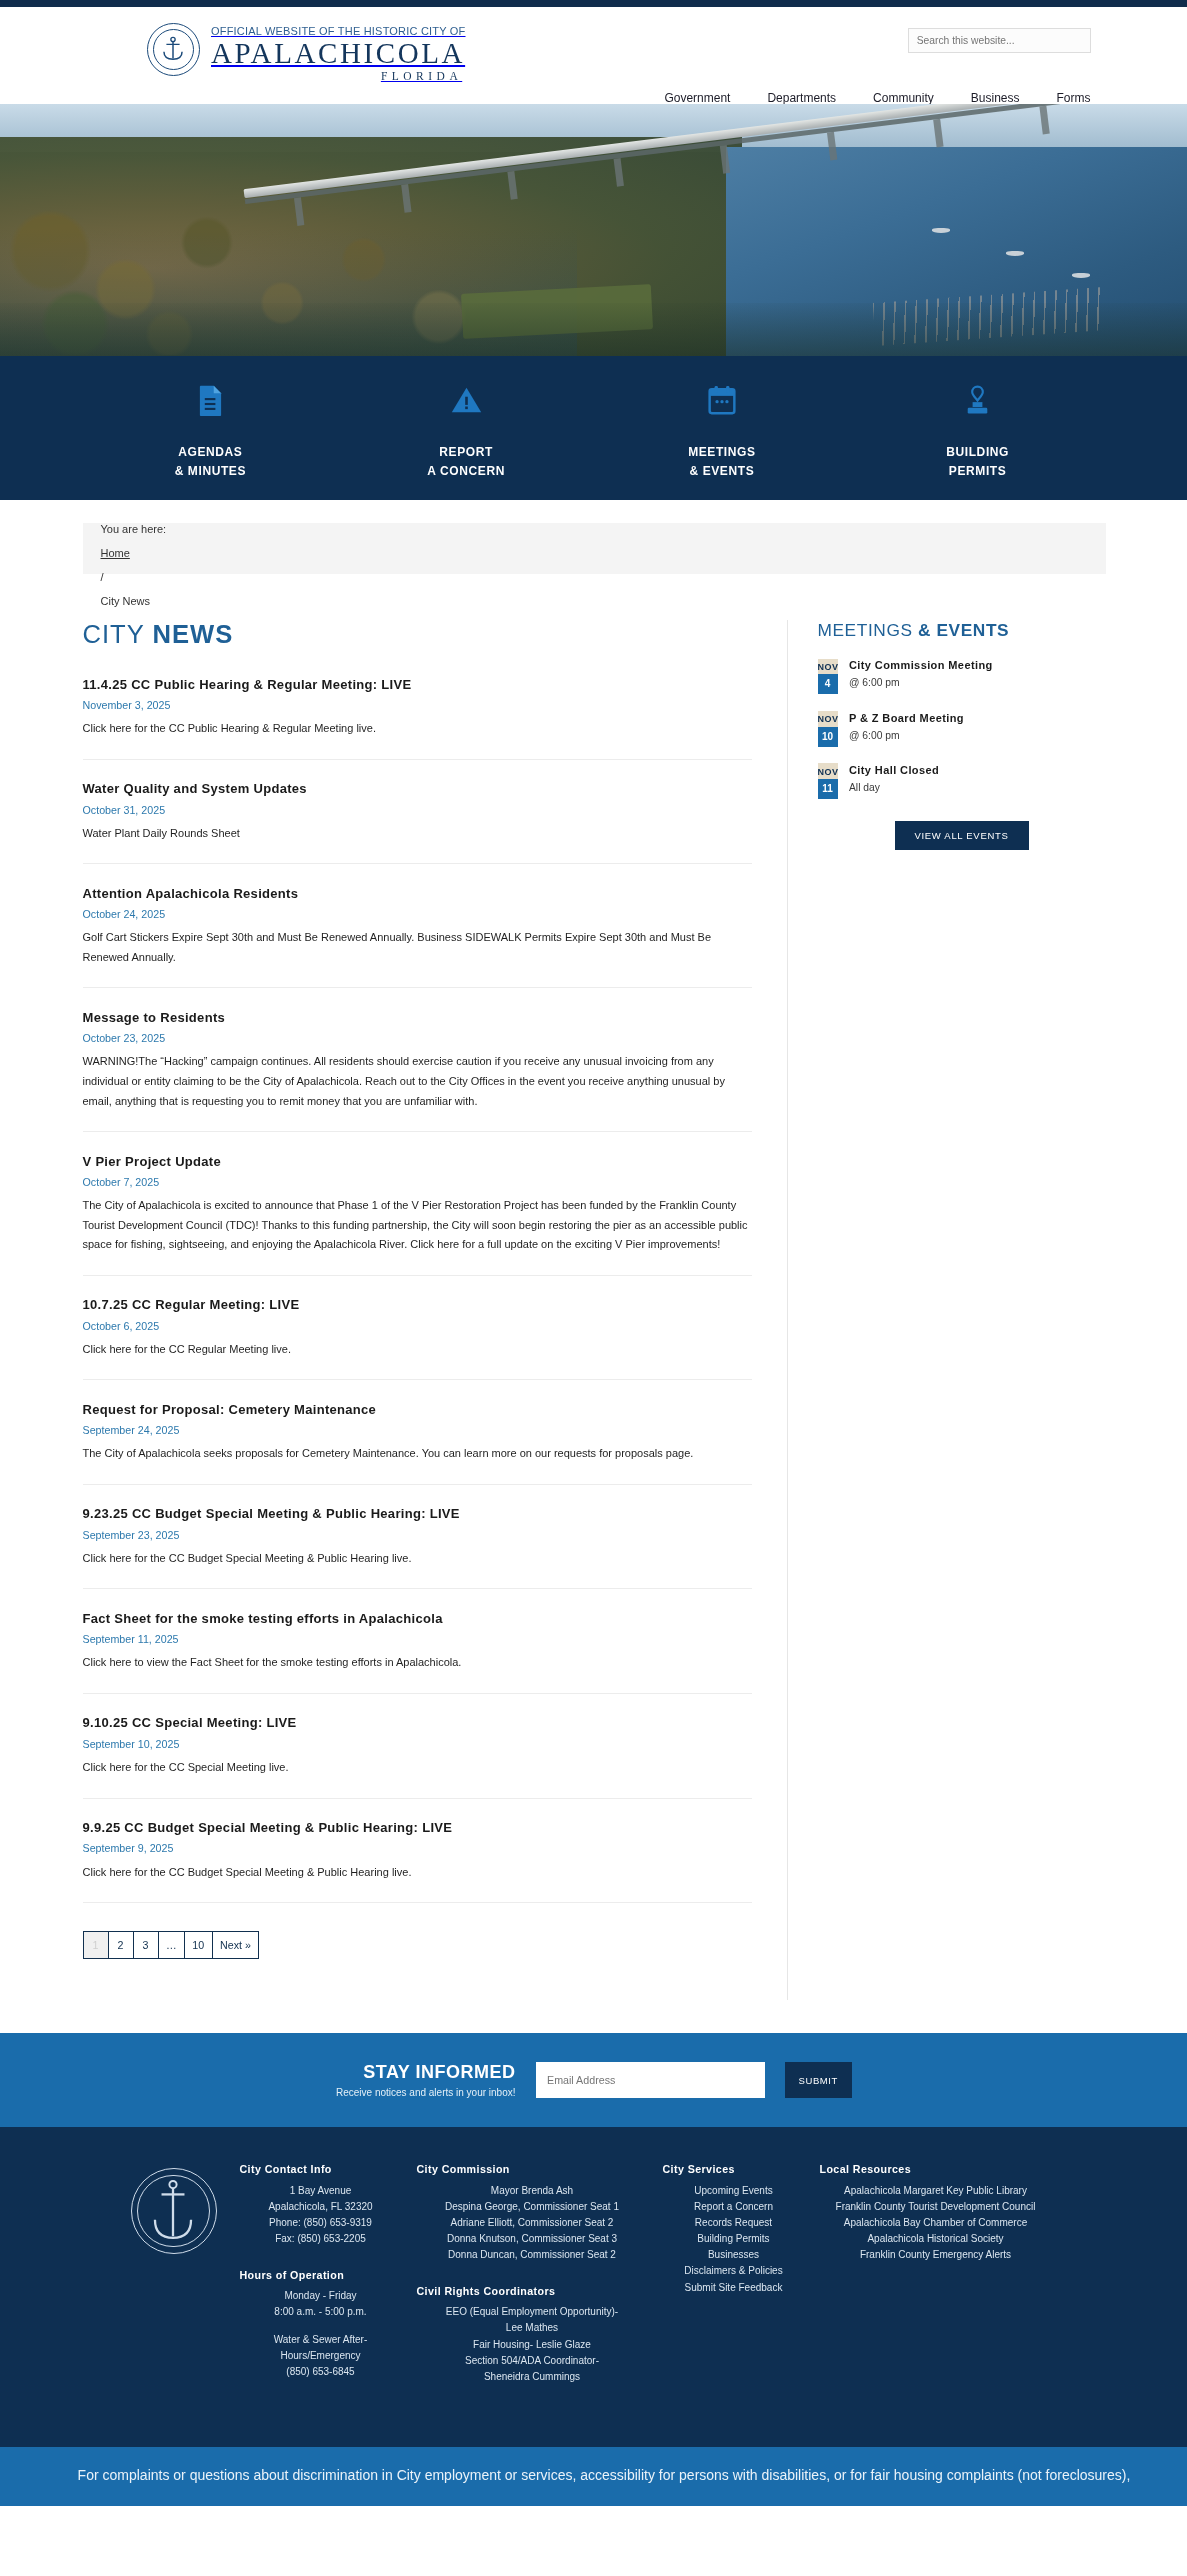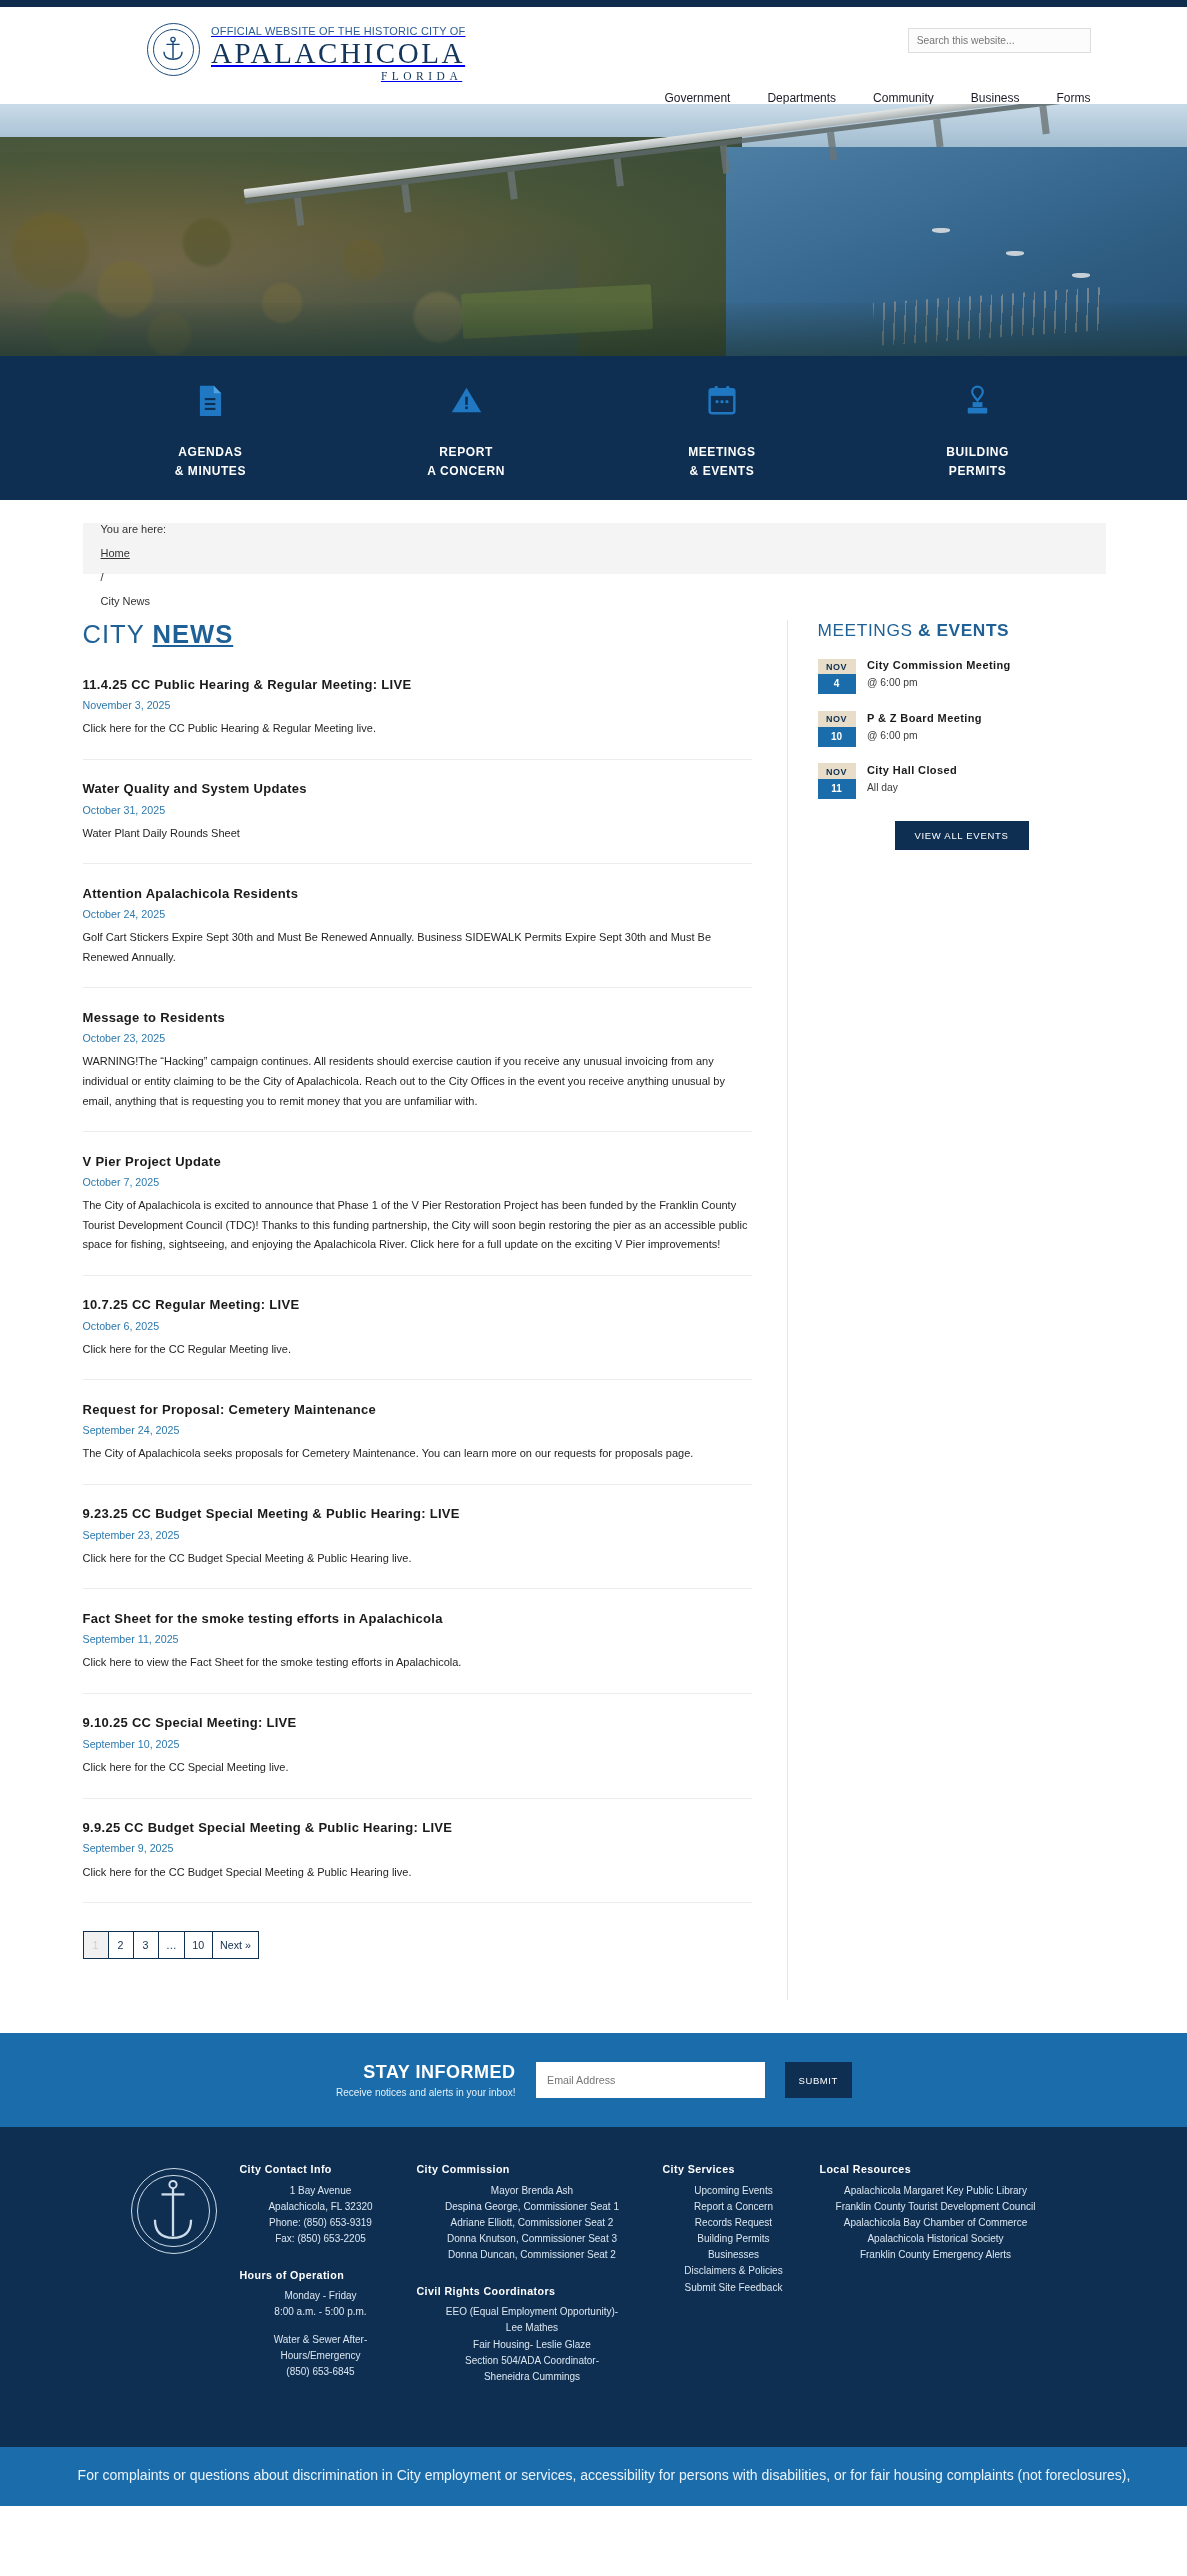--- a/index.html
+++ b/index.html
@@ -135,21 +135,21 @@
 
   
   .main { width: 1023px; margin: 0 auto; display:flex; padding: 46px 0 0 0; align-items: flex-start; }
   .col-left { width: 705px; padding-right: 35px; border-right: 0.8px solid #e6e6e6; padding-bottom: 41px; }
   .col-right { width: 318px; padding-left: 30px; padding-bottom: 41px; }
 
   .pagetitle {
     font-size: 25.6px; color:#1f6096; letter-spacing: 1px; margin-bottom: 28px; font-weight:400;
     font-family: "Liberation Sans", sans-serif;
   }
-  .pagetitle b { font-weight: 700; text-decoration: underline; }
+  .pagetitle b { font-weight: 700; }
 
   .newsitem { border-bottom: 0.8px solid #ececec; padding: 0 0 20px 0; margin-bottom: 21.4px; }
   .newsitem:last-of-type { border-bottom: 0.8px solid #ececec; }
   .newsitem h2 {
     font-size: 13px; font-weight: 700; color:#1a1a1a; letter-spacing: 0.3px; margin-bottom: 7.4px;
     font-family: "Liberation Sans", sans-serif;
   }
   .newsitem .date {
     font-size: 10.7px; color:#2d79ad; margin-bottom: 8.2px;
     font-family: "Liberation Sans", sans-serif;
@@ -164,21 +164,21 @@
   }
   .pagination .pg:last-child { border-right: none; }
   .pagination .pg.active { background:#f0f0f0; color:#cfcfcf; }
 
   
   .side-title {
     font-size: 17.3px; color:#1f6096; letter-spacing: 0.6px; margin-bottom: 18px; font-weight:400;
   }
   .side-title b { font-weight: 700; }
   .ev { display:flex; margin-bottom: 16.5px; }
-  .ev .datebox { width: 38px; flex: none; }
+  .ev .datebox { width: 20px; flex: none; }
   .ev .mon {
     background:#e7ddc9; color:#0e2f52; font-size: 9px; font-weight:700; letter-spacing:0.5px;
     text-align:center; padding: 3.3px 0 2.5px;
   }
   .ev .day {
     background:#1a6cab; color:#fff; font-size: 10px; font-weight:700;
     text-align:center; padding: 4.1px 0 5px;
   }
   .ev .info { padding-left: 11.5px; padding-top: 0.8px; }
   .ev .info .t {

